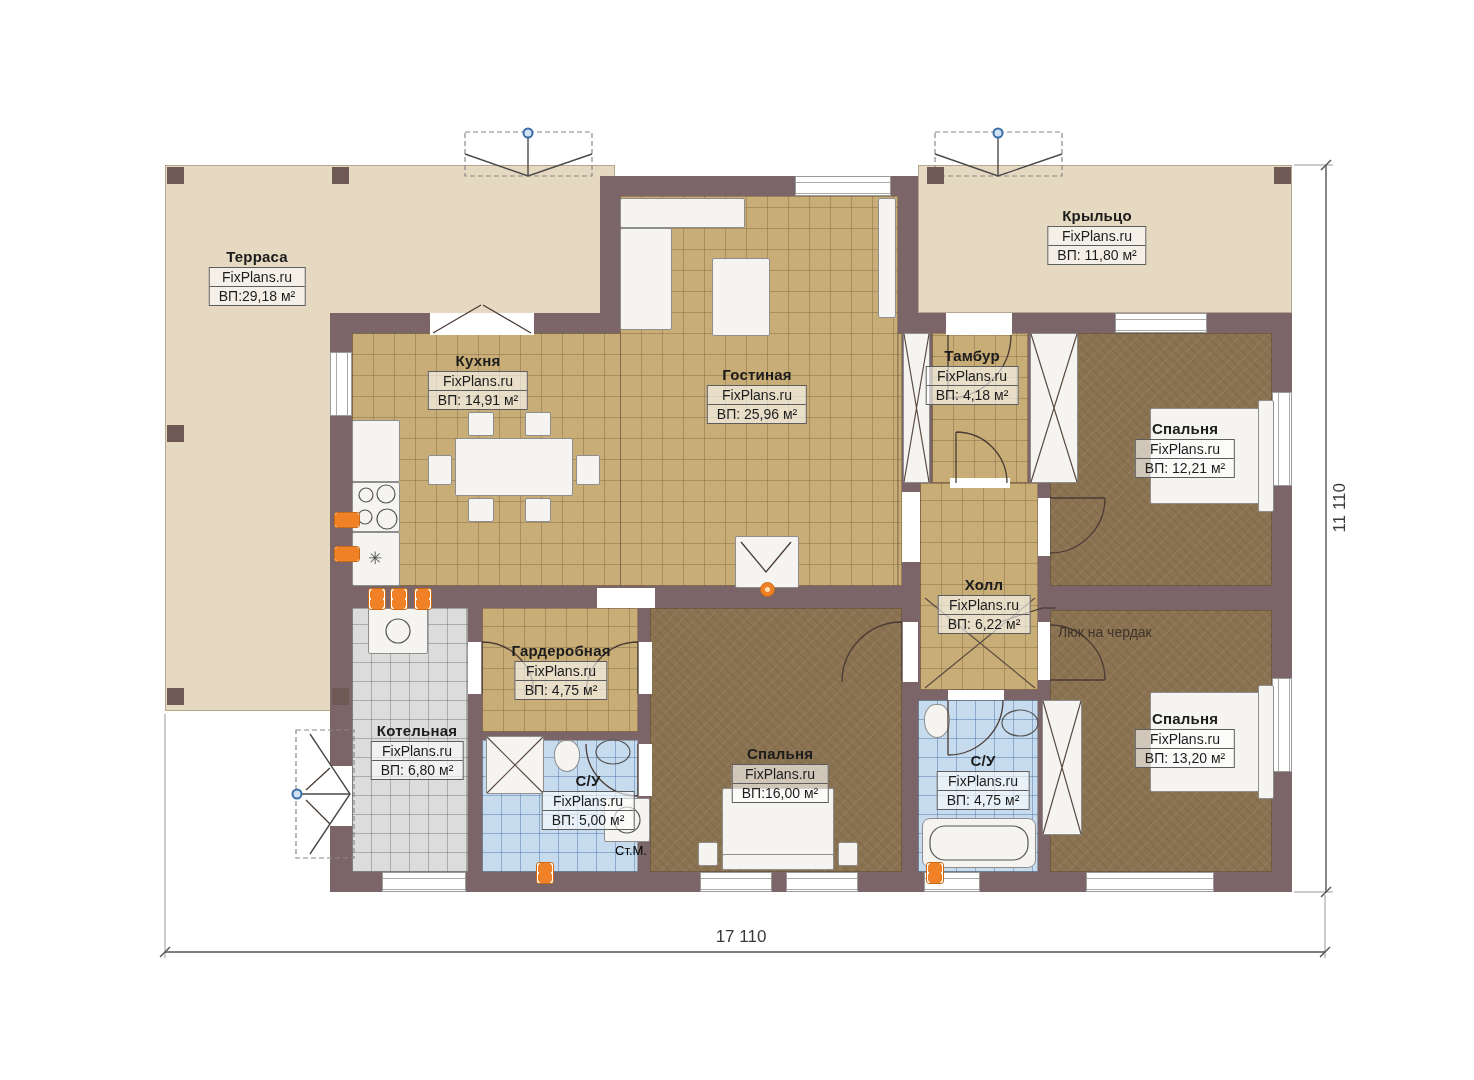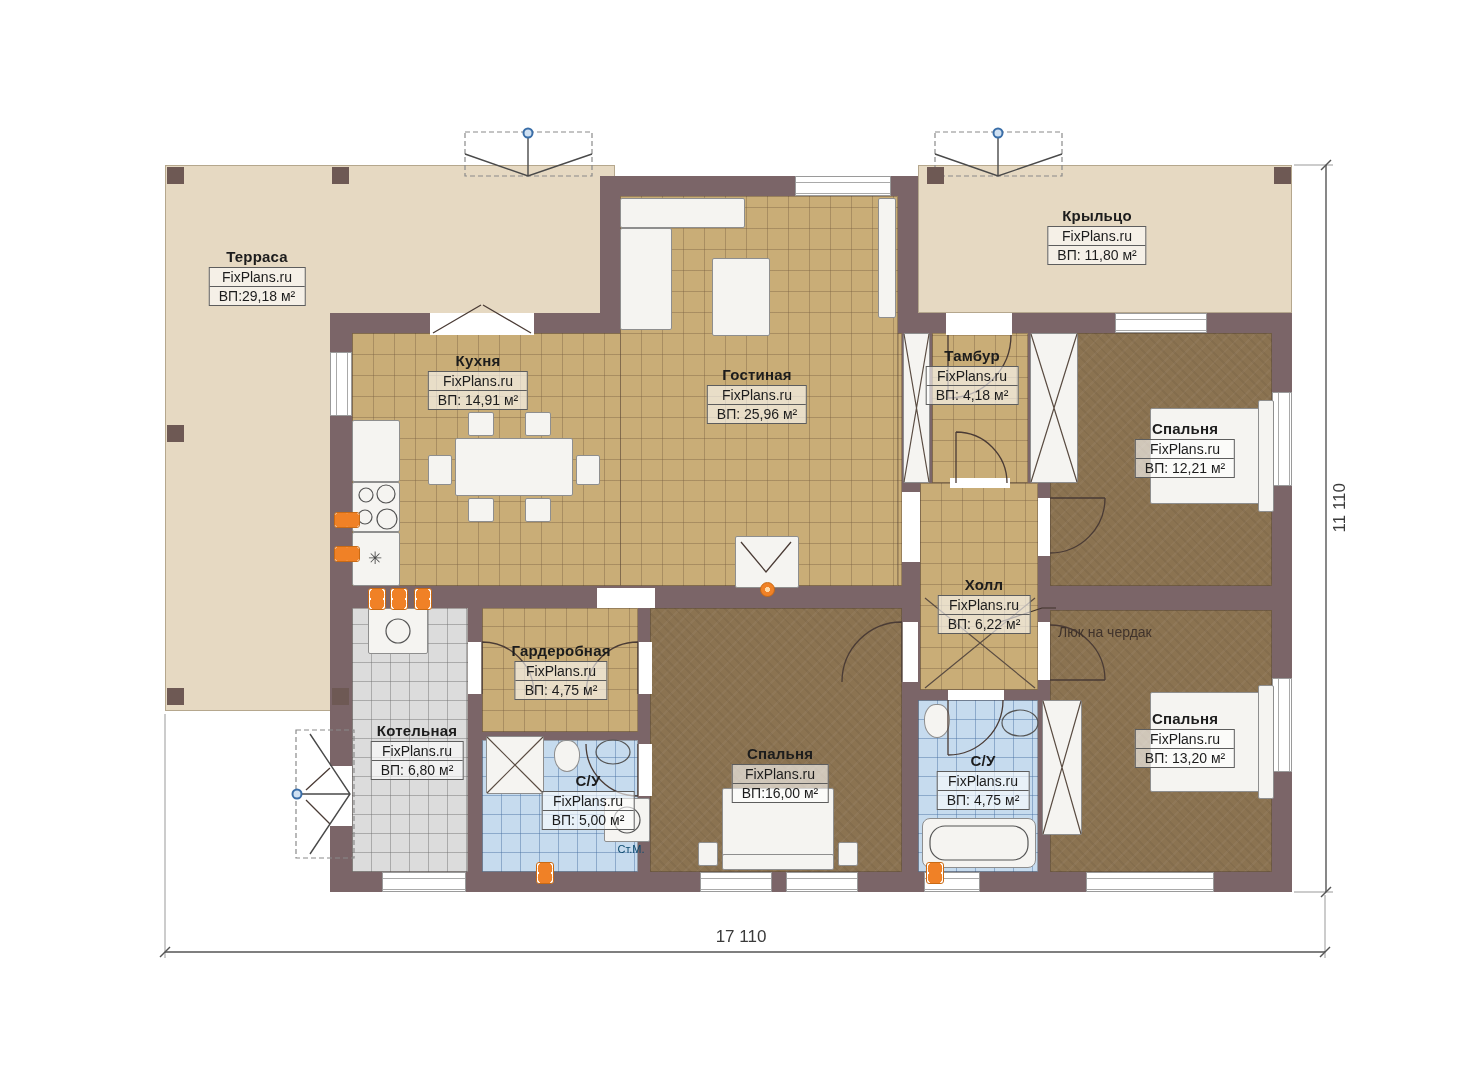--- a/index.html
+++ b/index.html
@@ -289,18 +289,18 @@
     <div class="room-box"><div class="room-brand">FixPlans.ru</div>
       <div class="room-area">ВП: 4,75 м²</div></div>
   </div>
   <div class="room-label" style="left:1185px;top:710px;">
     <div class="room-name">Спальня</div>
     <div class="room-box"><div class="room-brand">FixPlans.ru</div>
       <div class="room-area">ВП: 13,20 м²</div></div>
   </div>
 
   <div class="ann" style="left:1058px;top:601px;font-size:14px;margin-top:23px;">Люк на чердак</div>
-  <div class="ann" style="left:605px;top:843px;width:52px;text-align:center;font-size:11px;color:#0c4a6e;">Ст.М.</div>
+  <div class="ann" style="left:605px;top:843px;width:52px;text-align:center;font-size:13px;color:#000000;">Ст.М.</div>
 
   <div class="dim" style="left:735px;top:927px;transform:translateX(-50%);margin-left:6px;">17 110</div>
   <div class="dim v-dim" style="left:1330px;top:483px;">11 110</div>
 
 </div>
 
 </body></html>

